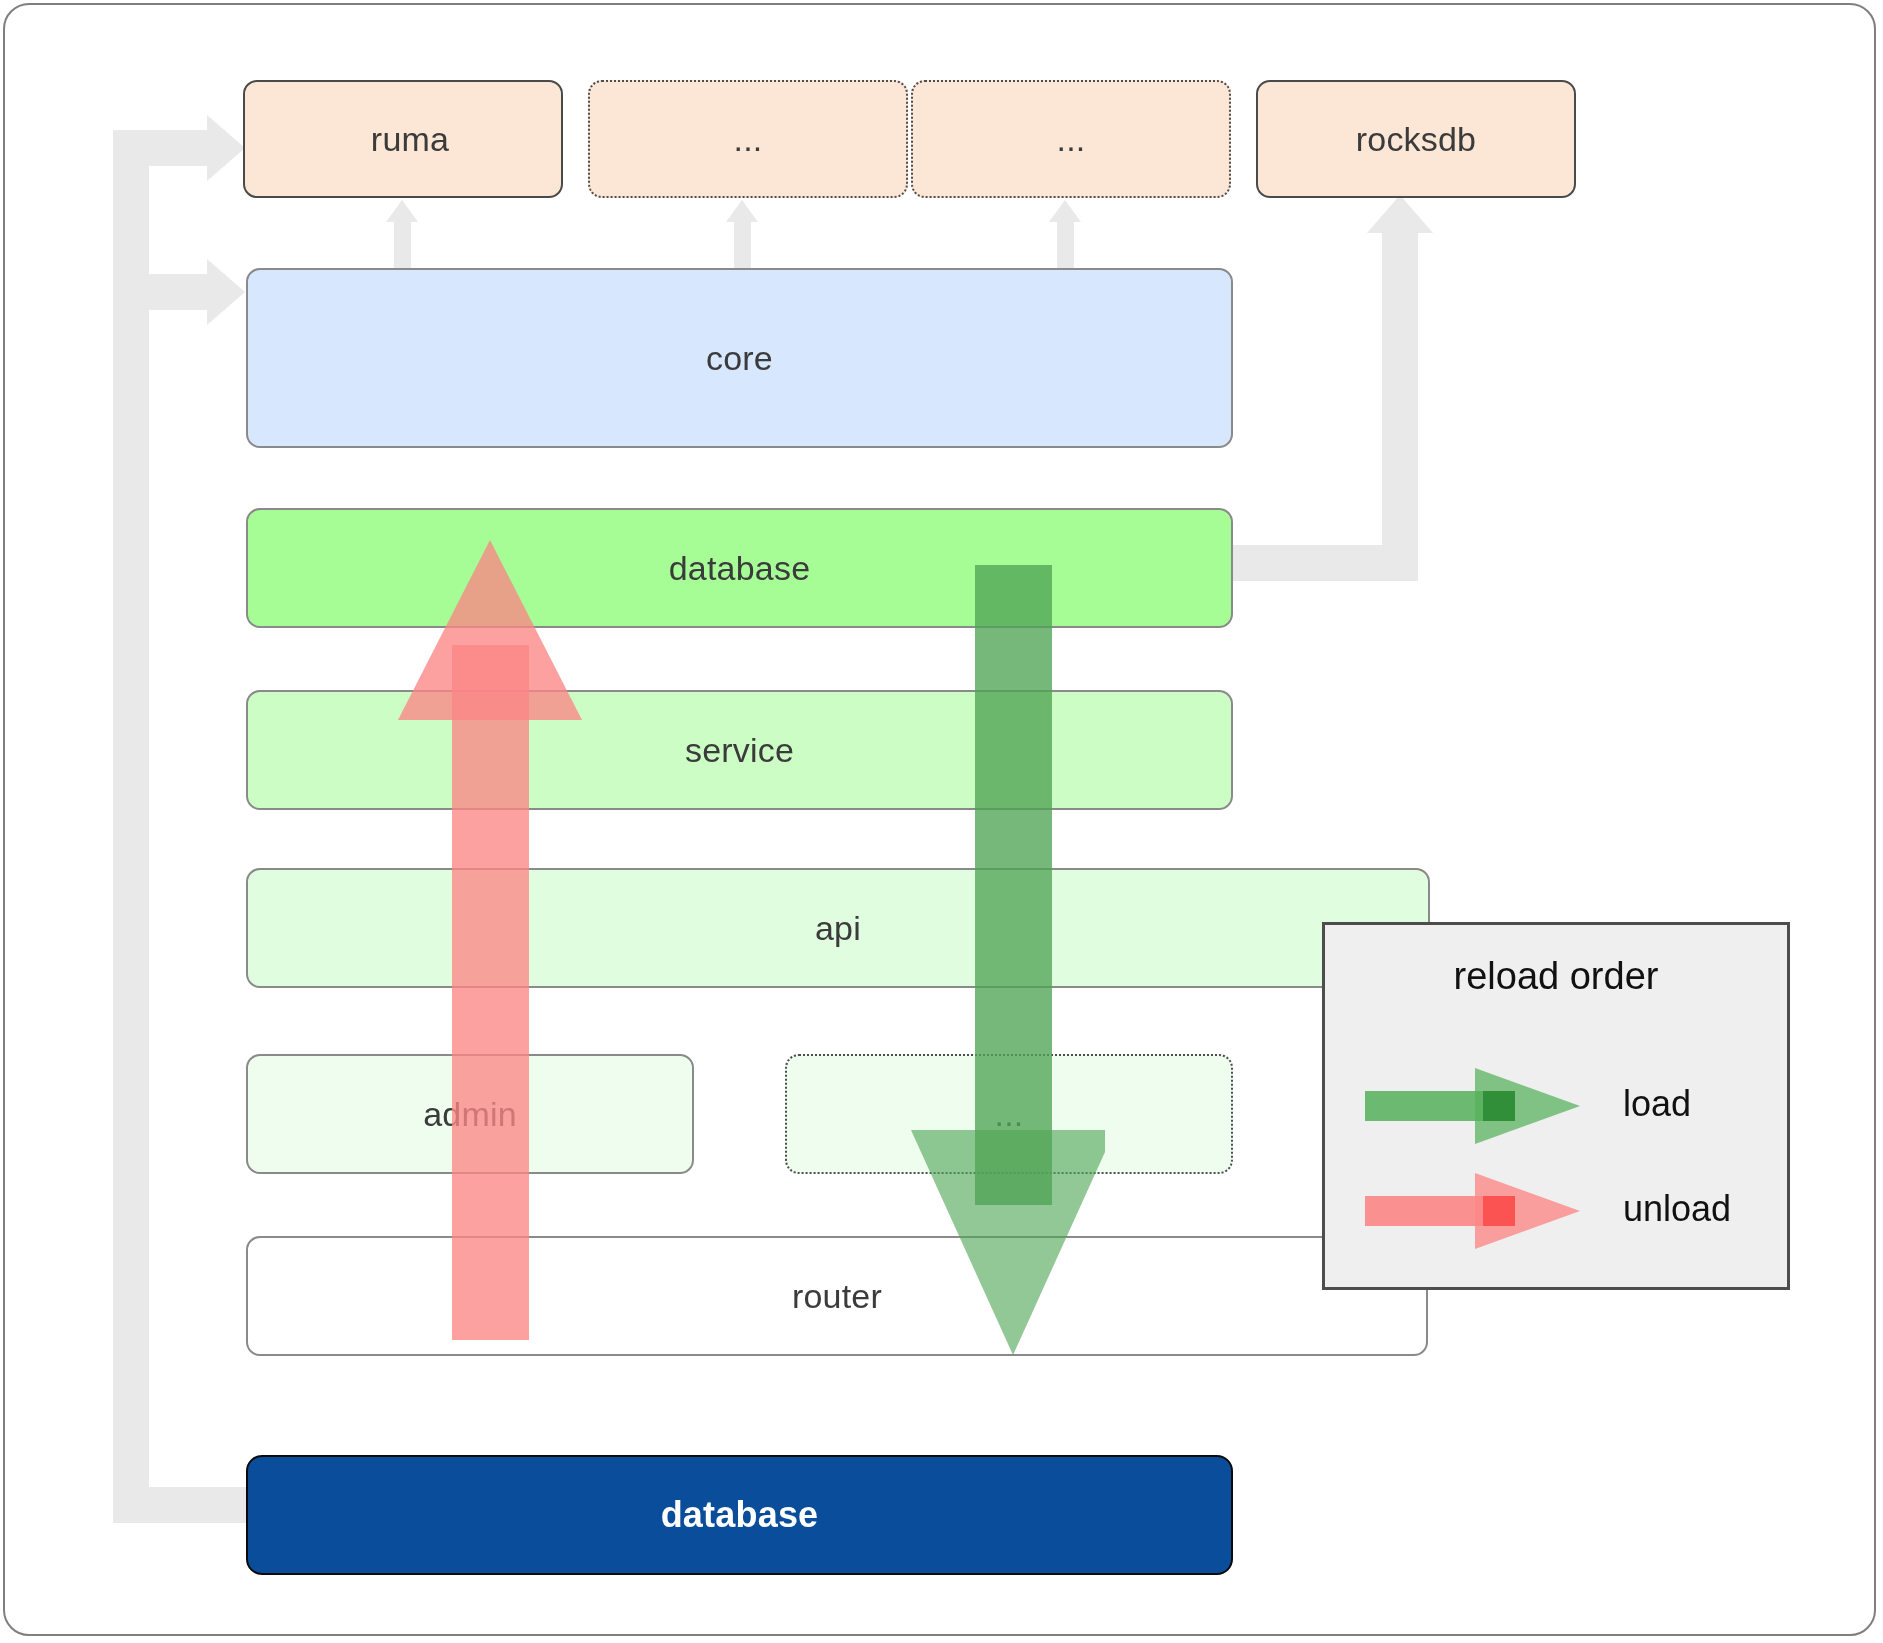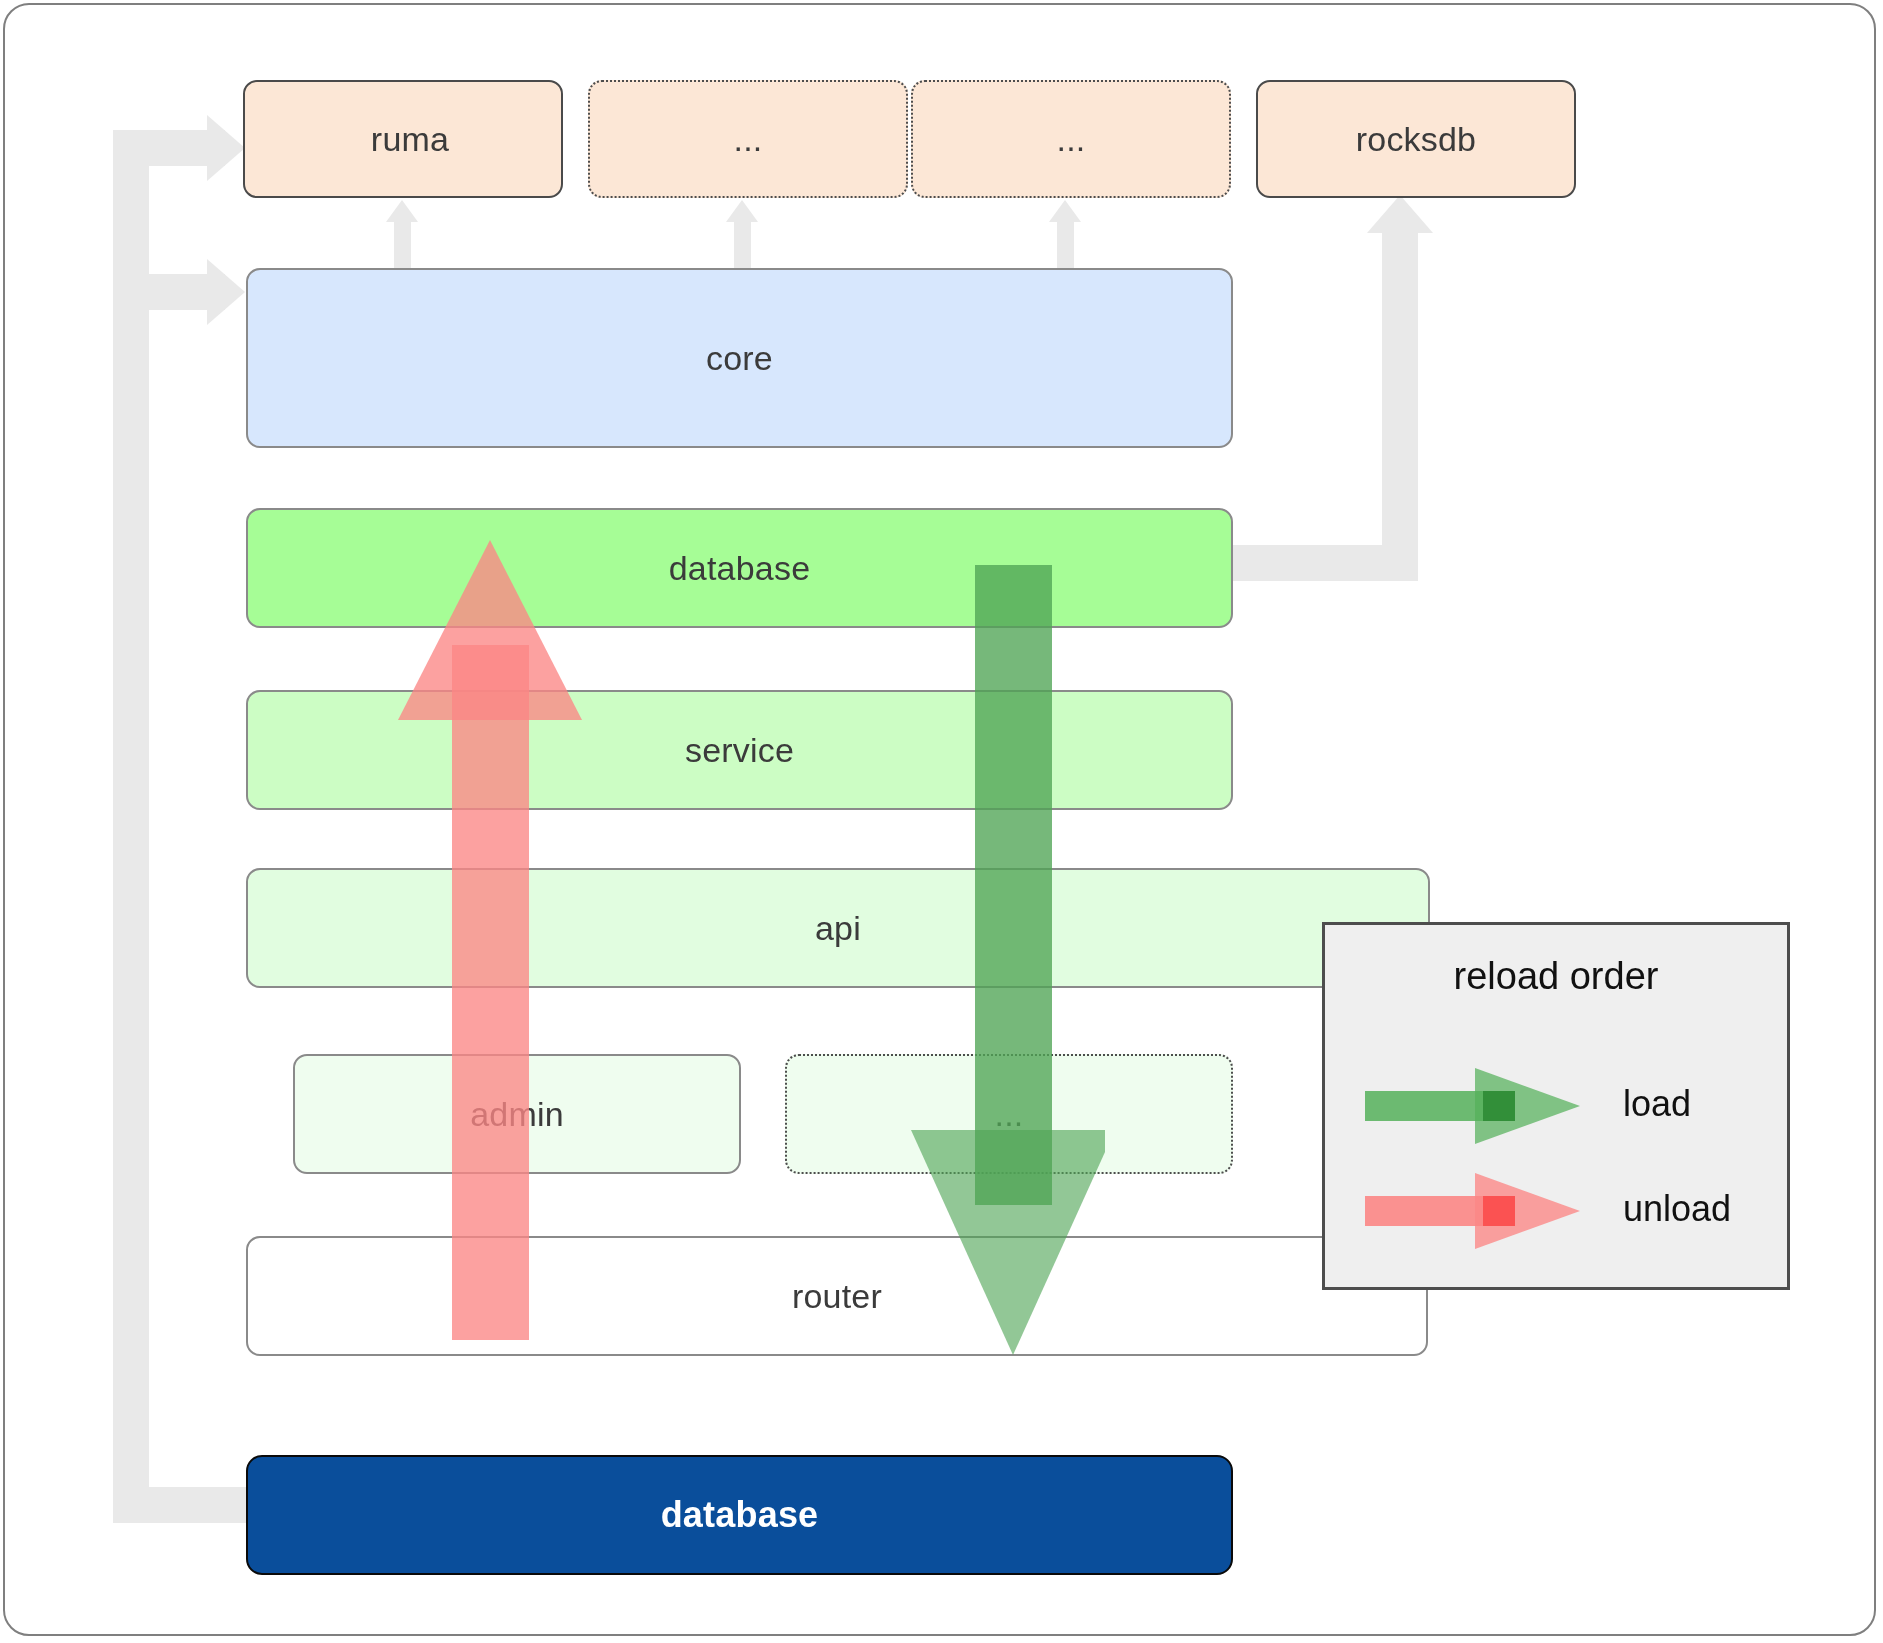--- a/index.html
+++ b/index.html
@@ -192,21 +192,21 @@
   </div>
 
   <div class="box l-service b-gray" style="left:246px; top:690px; width:987px; height:120px;">
     <span class="label">service</span>
   </div>
 
   <div class="box l-api b-gray" style="left:246px; top:868px; width:1184px; height:120px;">
     <span class="label">api</span>
   </div>
 
-  <div class="box l-admin b-gray" style="left:246px; top:1054px; width:448px; height:120px;margin-left:47px;">
+  <div class="box l-admin b-gray" style="left:246px; top:1054px; width:448px; height:120px;">
     <span class="label">admin</span>
   </div>
 
   <div class="box l-dots b-dotted" style="left:785px; top:1054px; width:448px; height:120px;">
     <span class="label">...</span>
   </div>
 
   <div class="box l-router b-gray" style="left:246px; top:1236px; width:1182px; height:120px;">
     <span class="label">router</span>
   </div>

